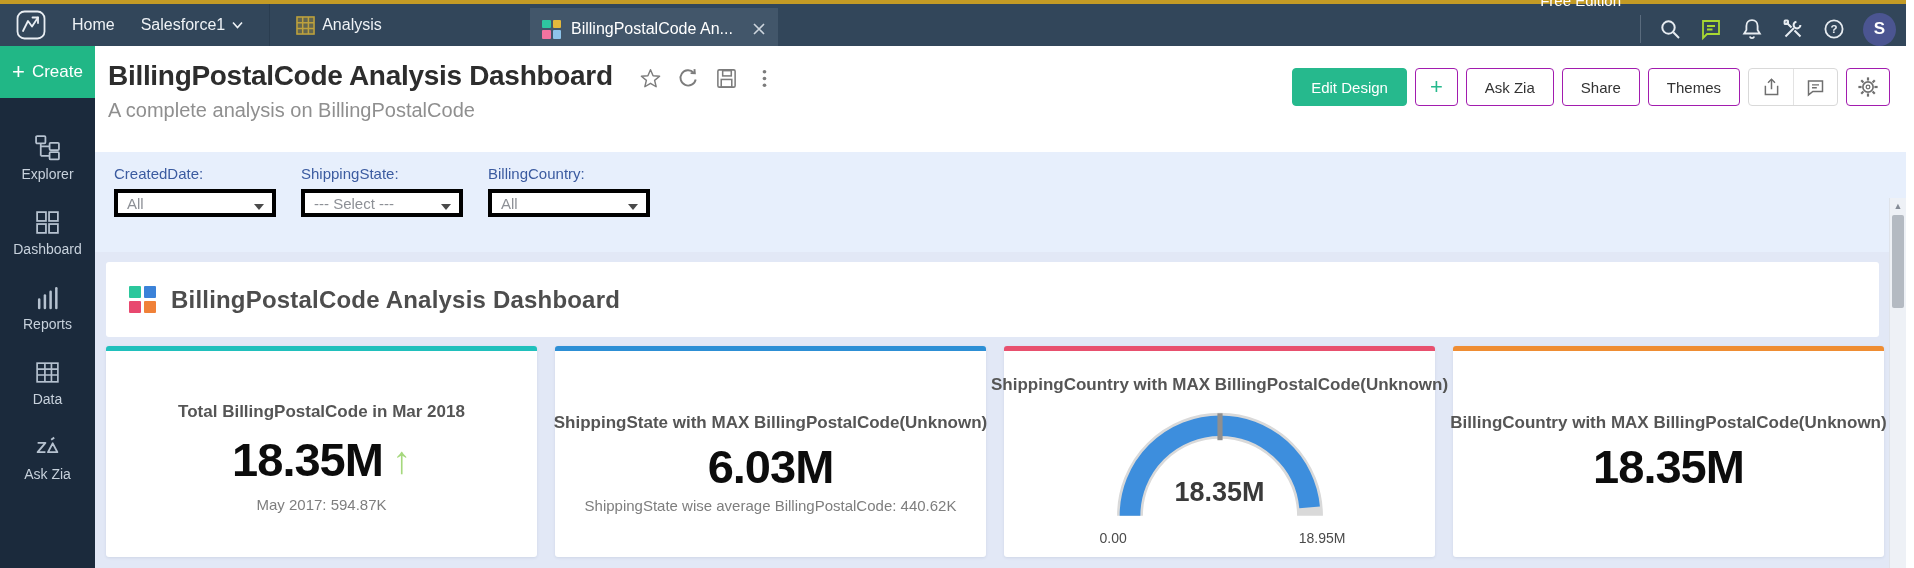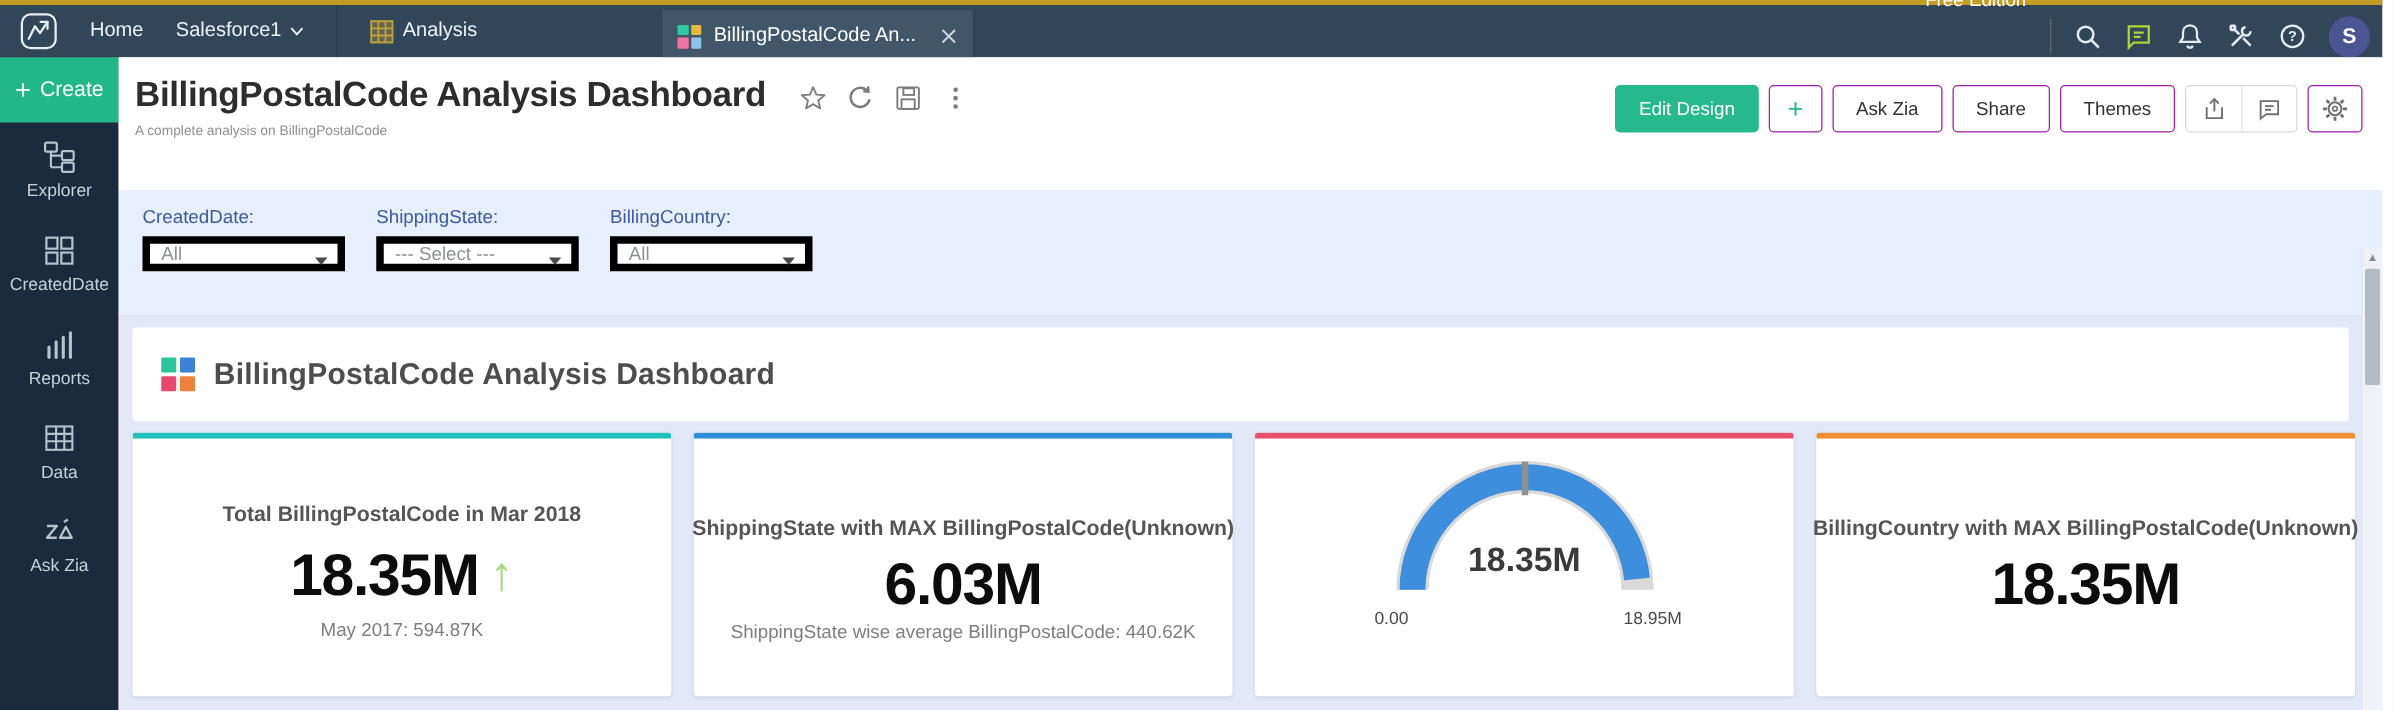--- a/index.html
+++ b/index.html
@@ -21,49 +21,49 @@
   .free-line { font-size:15px; color:#fff; }
   .upgrade-line { font-size:15px; font-weight:bold; color:#52dfb6; letter-spacing:.5px; cursor:pointer;margin-top:40px; }
   .tb-icon { width:24px; height:24px; color:#e7ecf1; cursor:pointer; }
   .tb-icon.green { color:#a8d832; }
   .avatar { width:33px; height:33px; border-radius:50%; background:#4b5591; color:#fff; font-size:17px; font-weight:bold; display:flex; align-items:center; justify-content:center; cursor:pointer; }
 
   
   .sidebar { position:absolute; left:0; top:46px; bottom:0; width:95px; background:#1b2a3c; }
   .create-btn { height:52px; background:#21b786; color:#fff; font-size:17px; display:flex; align-items:center; justify-content:center; gap:7px; cursor:pointer; }
   .create-plus { font-size:22px; font-weight:300; line-height:1; }
-  .side-nav { display:flex; flex-direction:column; align-items:center; padding-top:14px; gap:27px; }
+  .side-nav { display:flex; flex-direction:column; align-items:center; padding-top:36px; gap:27px; }
   .side-item { width:100%; text-align:center; color:#c7d1dc; font-size:14px; cursor:pointer; }
   .side-item svg { width:27px; height:27px; color:#b6c2d0; display:block; margin:0 auto 5px; }
 
   
   .main { position:absolute; left:95px; top:46px; right:0; bottom:0; background:#fff; }
 
   .pg-header { position:relative; height:106px; background:#fff; }
   .title-row { display:flex; align-items:center; gap:26px; padding:14px 0 0 13px; }
   .pg-title { font-size:28px; font-weight:bold; color:#2d2d2d; letter-spacing:-.3px; white-space:nowrap; }
   .title-icons { display:flex; align-items:center; gap:15px; color:#7c7c7c; margin-top:4px; }
   .title-icons svg { width:23px; height:23px; cursor:pointer; }
-  .pg-sub { font-size:11px; color:#8f8f8f; padding:7px 0 0 13px; }
+  .pg-sub { font-size:20px; color:#8f8f8f; padding:7px 0 0 13px; }
   .hdr-btns { position:absolute; right:16px; top:22px; display:flex; align-items:stretch; gap:8px; height:38px; }
   .btn { border:1px solid #a21caf; background:#fff; border-radius:4px; font-size:15px; color:#333; display:flex; align-items:center; justify-content:center; padding:0 18px; cursor:pointer; white-space:nowrap; font-family:"Liberation Sans",sans-serif; }
   .btn-green { background:#26b98d; border-color:#26b98d; color:#fff; }
   .btn-plus { padding:0 14px; color:#26b98d; font-size:22px; font-weight:300; }
   .icon-group { border:1px solid #d9d9d9; border-radius:4px; display:flex; align-items:stretch; overflow:hidden; }
   .icon-cell { width:44px; display:flex; align-items:center; justify-content:center; color:#6f6f6f; cursor:pointer; }
   .icon-cell + .icon-cell { border-left:1px solid #e3e3e3; }
   .icon-cell svg { width:21px; height:21px; }
   .btn-gear { width:44px; padding:0; color:#6f6f6f; }
   .btn-gear svg { width:22px; height:22px; }
 
   
   .filterbar { height:100px; background:#e7effc; display:flex; align-items:flex-start; gap:25px; padding:13px 0 0 19px; }
   .f-group { display:flex; flex-direction:column; gap:7px; }
   .f-label { font-size:15px; color:#3b5ba0; }
-  .f-select { width:162px; height:28px; background:#fff; border:6px solid #000000; display:flex; align-items:center; padding:0 9px; font-size:15px; color:#8d9096; cursor:pointer; position:relative; }
+  .f-select { width:162px; height:28px; background:#fff; border:4px solid #000000; display:flex; align-items:center; padding:0 9px; font-size:15px; color:#8d9096; cursor:pointer; position:relative; }
   .f-caret { position:absolute; right:8px; top:11px; width:0; height:0; border-left:5px solid transparent; border-right:5px solid transparent; border-top:6px solid #4a4a4a; }
 
   
   .dash { position:absolute; top:206px; left:0; right:0; bottom:0; background:#e2e8f6; }
   .title-band { position:absolute; left:11px; top:10px; width:1773px; height:75px; background:#fff; border-radius:3px; display:flex; align-items:center; padding-left:23px; }
   .band-icon { width:27px; height:27px; display:grid; grid-template-columns:12px 12px; grid-template-rows:12px 12px; gap:3px; }
   .band-icon i { border-radius:1px; }
   .band-title { margin-left:15px; font-size:24px; font-weight:bold; color:#4d4d4d; letter-spacing:.2px; }
 
   .cards { position:absolute; left:11px; top:94px; display:flex; gap:18px; }
@@ -180,21 +180,21 @@
           </svg>
         <span>Explorer</span>
       </div>
       <div class="side-item">
         <svg viewBox="0 0 26 26" fill="none" stroke="currentColor" stroke-width="1.7">
             <rect x="3" y="3" width="8.5" height="8.5"></rect>
             <rect x="14.5" y="3" width="8.5" height="8.5"></rect>
             <rect x="3" y="14.5" width="8.5" height="8.5"></rect>
             <rect x="14.5" y="14.5" width="8.5" height="8.5"></rect>
           </svg>
-        <span>CreatedDate</span>
+        <span>Dashboard</span>
       </div>
       <div class="side-item">
         <svg viewBox="0 0 26 26" fill="none" stroke="currentColor" stroke-width="2.4" stroke-linecap="round">
             <line x1="5" y1="23" x2="5" y2="15"></line>
             <line x1="10.5" y1="23" x2="10.5" y2="11"></line>
             <line x1="16" y1="23" x2="16" y2="7.5"></line>
             <line x1="21.5" y1="23" x2="21.5" y2="4"></line>
           </svg>
         <span>Reports</span>
       </div>
@@ -331,20 +331,21 @@
 
         <div class="card" style="border-top-color: rgb(45, 143, 213);">
           <div class="card-title mt4">ShippingState with MAX BillingPostalCode(Unknown)</div>
           <div class="kpi-row mt5">
             <span class="kpi-value">6.03M</span>
           </div>
           <div class="card-sub mt6">ShippingState wise average BillingPostalCode: 440.62K</div>
         </div>
 
         <div class="card" style="border-top-color: rgb(232, 80, 110);">
+          <div class="card-title gauge-t">ShippingCountry with MAX BillingPostalCode(Unknown)</div>
           <div class="gauge-wrap">
             <svg width="208" height="120" viewBox="0 0 200 116">
               <path d="M13,108 A87,87 0 0 1 187,108" fill="none" stroke="#d9d9d9" stroke-width="25"></path>
               <path id="gauge-arc" d="M13,108 A87,87 0 0 1 187,108" fill="none" stroke="#3d8edd" stroke-width="20" stroke-dasharray="264.7 999"></path>
               <line x1="100" y1="9" x2="100" y2="35" stroke="#8f8f8f" stroke-width="5"></line>
             </svg>
             <div class="gauge-value">18.35M</div>
             <div class="gauge-labels">
               <span>0.00</span>
               <span>18.95M</span>

